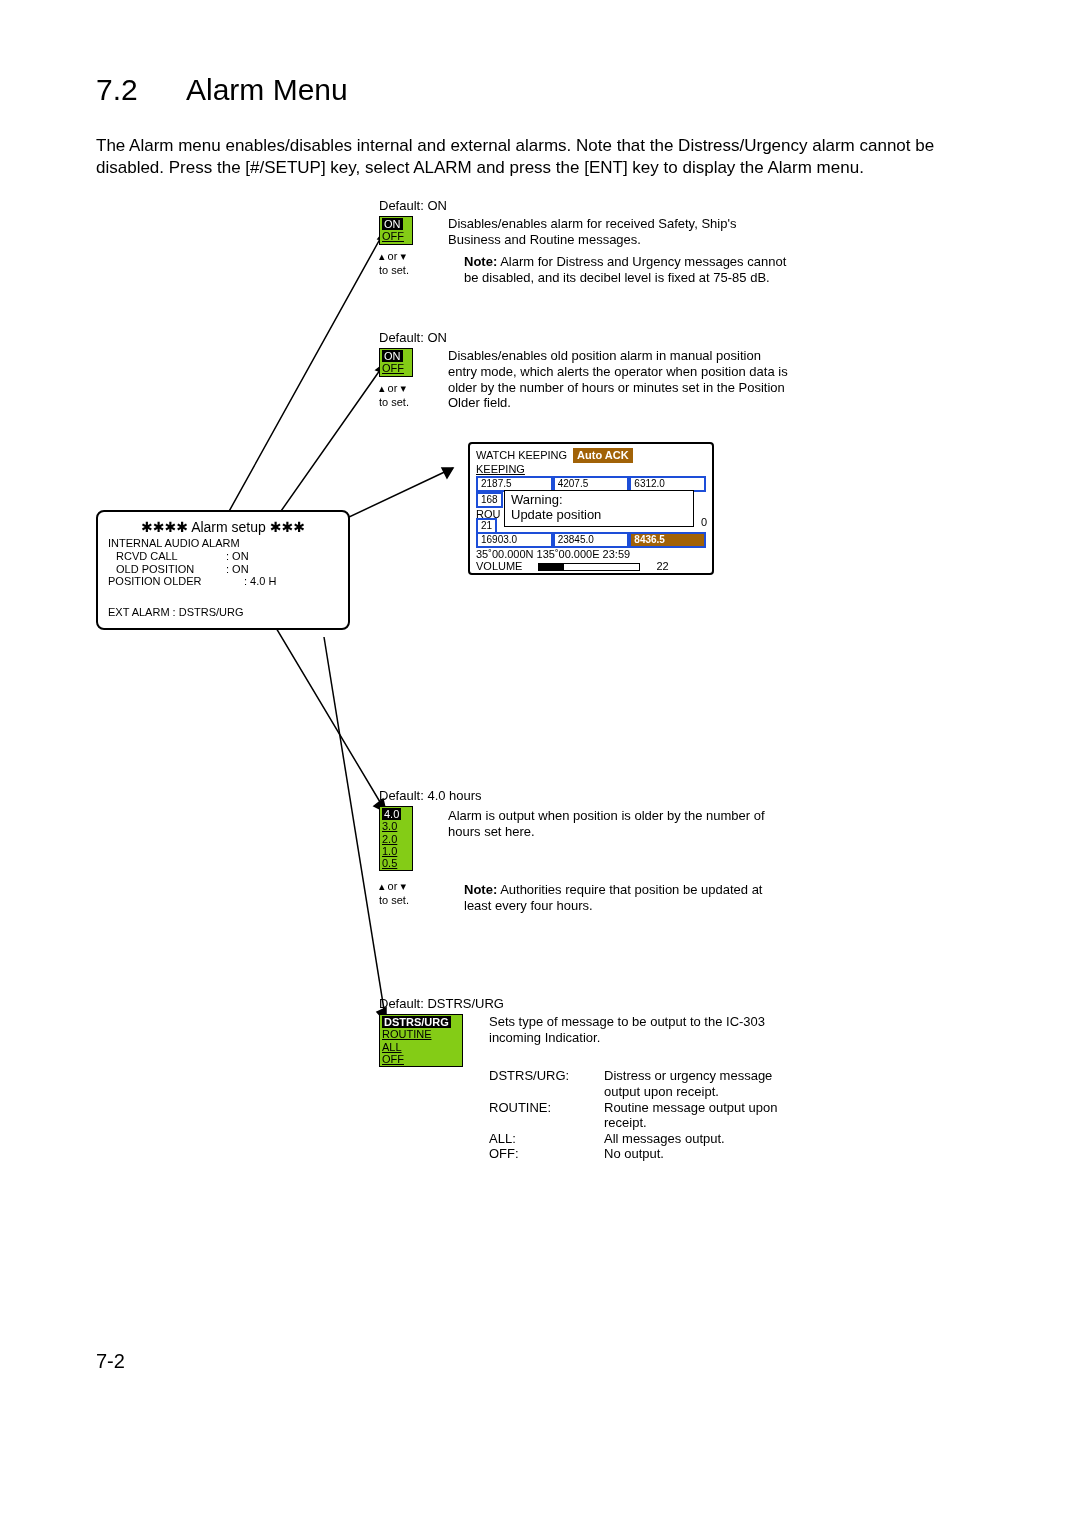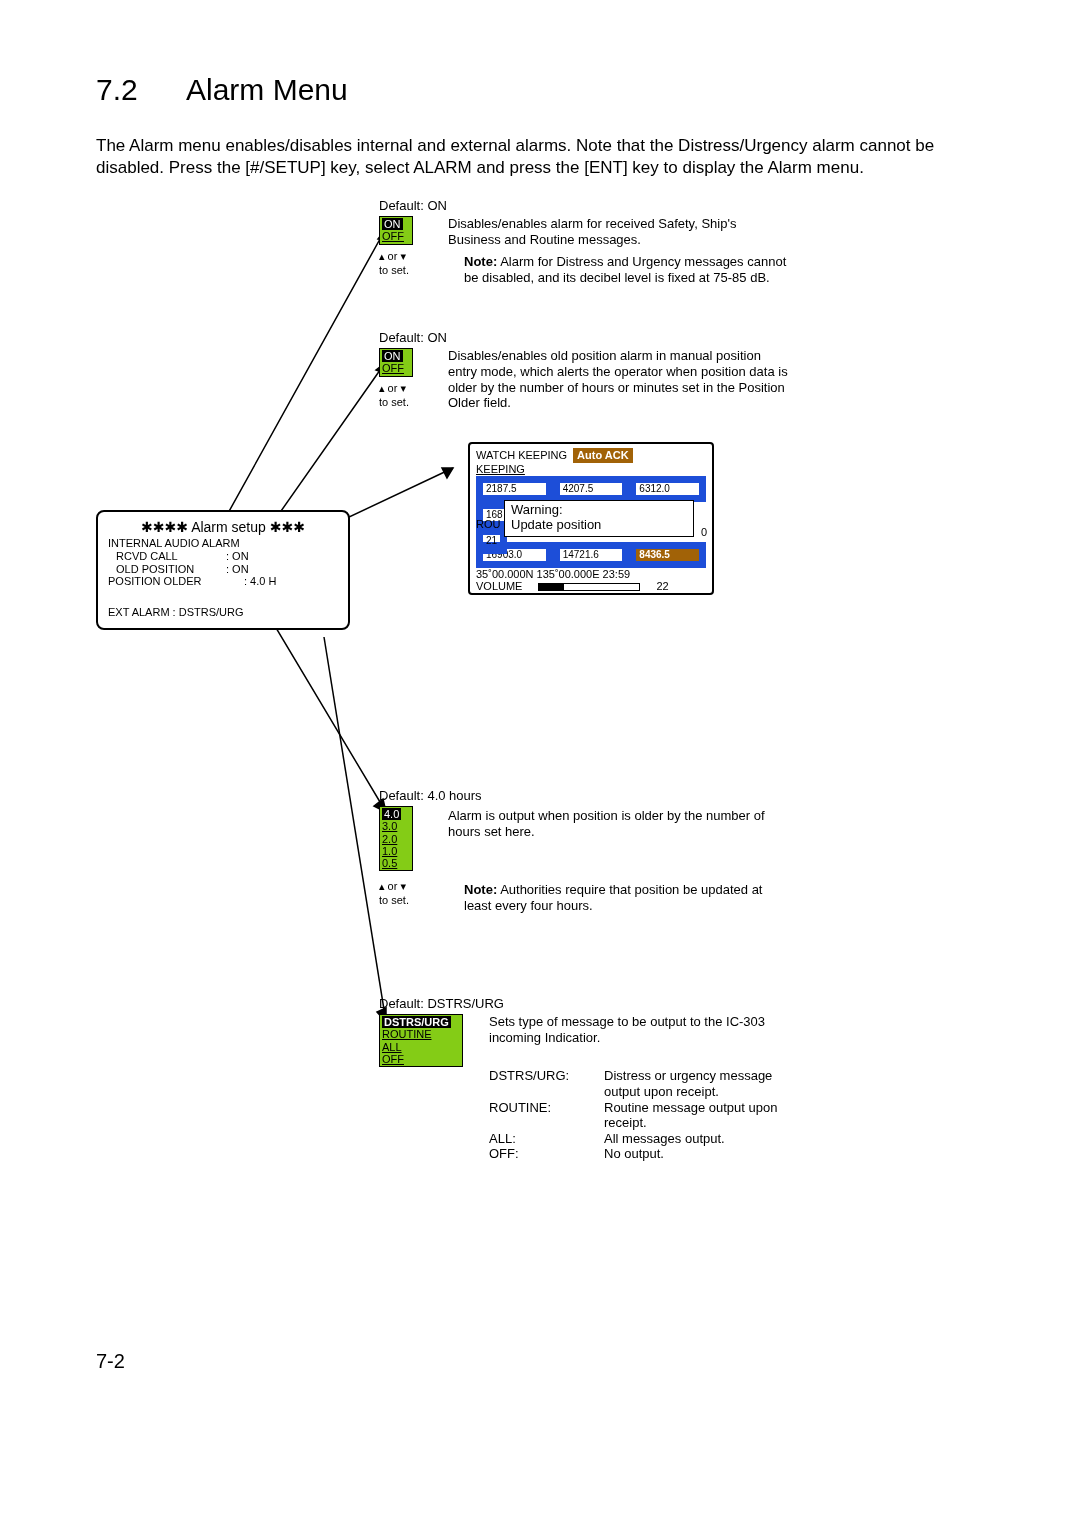--- a/index.html
+++ b/index.html
@@ -43,21 +43,21 @@
     line-height: 1.1;
     padding: 1px 2px 1px 2px;
     background: #84cc16;
     text-decoration: underline;
   }
   .onoff-box .sel { background:#000; color:#fff; padding:0 2px; display:inline-block; }
   .arrows { font-size: 11px; }
   .pagenum { font-size: 20px; margin-top: 30px; }
   svg.wires { position:absolute; top:0; left:0; pointer-events:none; }
   .watch-row { display:flex; }
-  .watch-cell { border:7px solid #1d4ed8; font-size:10px; padding:0 3px; line-height:1.2; }
+  .watch-cell { border:2px solid #1d4ed8; font-size:10px; padding:0 3px; line-height:1.2; }
   .vol-bar { display:inline-block; vertical-align:middle; height:6px; border:1px solid #000; width:100px; position:relative; }
   .vol-fill { position:absolute; left:0; top:0; bottom:0; width:25%; background:#000; }
 </style>
 </head>
 <body>
 
 <div class="page">
 
   <h1>
     <span class="num">7.2</span><span>Alarm Menu</span>
@@ -151,21 +151,21 @@
         <span class="abs tiny" style="left:0; top:16px;">ROU</span>
         <span class="watch-cell abs" style="left:0; top:26px;">21</span>
         <div class="abs" style="left:28px; top:-2px; right:12px; border:1px solid #000; background:#fff; padding:1px 6px 3px 6px;">
           <div class="small">Warning:</div>
           <div class="small">Update position</div>
         </div>
         <span class="abs tiny" style="right:-1px; top:24px;">0</span>
       </div>
       <div class="watch-row">
         <span class="watch-cell" style="flex:1;">16903.0</span>
-        <span class="watch-cell" style="flex:1;">14721.6</span>
+        <span class="watch-cell" style="flex:1;">23845.0</span>
         <span class="watch-cell inv" style="flex:1; font-weight:bold;">8436.5</span>
       </div>
       <div class="tiny">35˚00.000N 135˚00.000E 23:59</div>
       <div class="tiny" style="display:flex; align-items:center; gap:16px;">
         <span>VOLUME</span>
         <span class="vol-bar">
             <span class="vol-fill"></span>
           </span>
         <span>22</span>
       </div>

